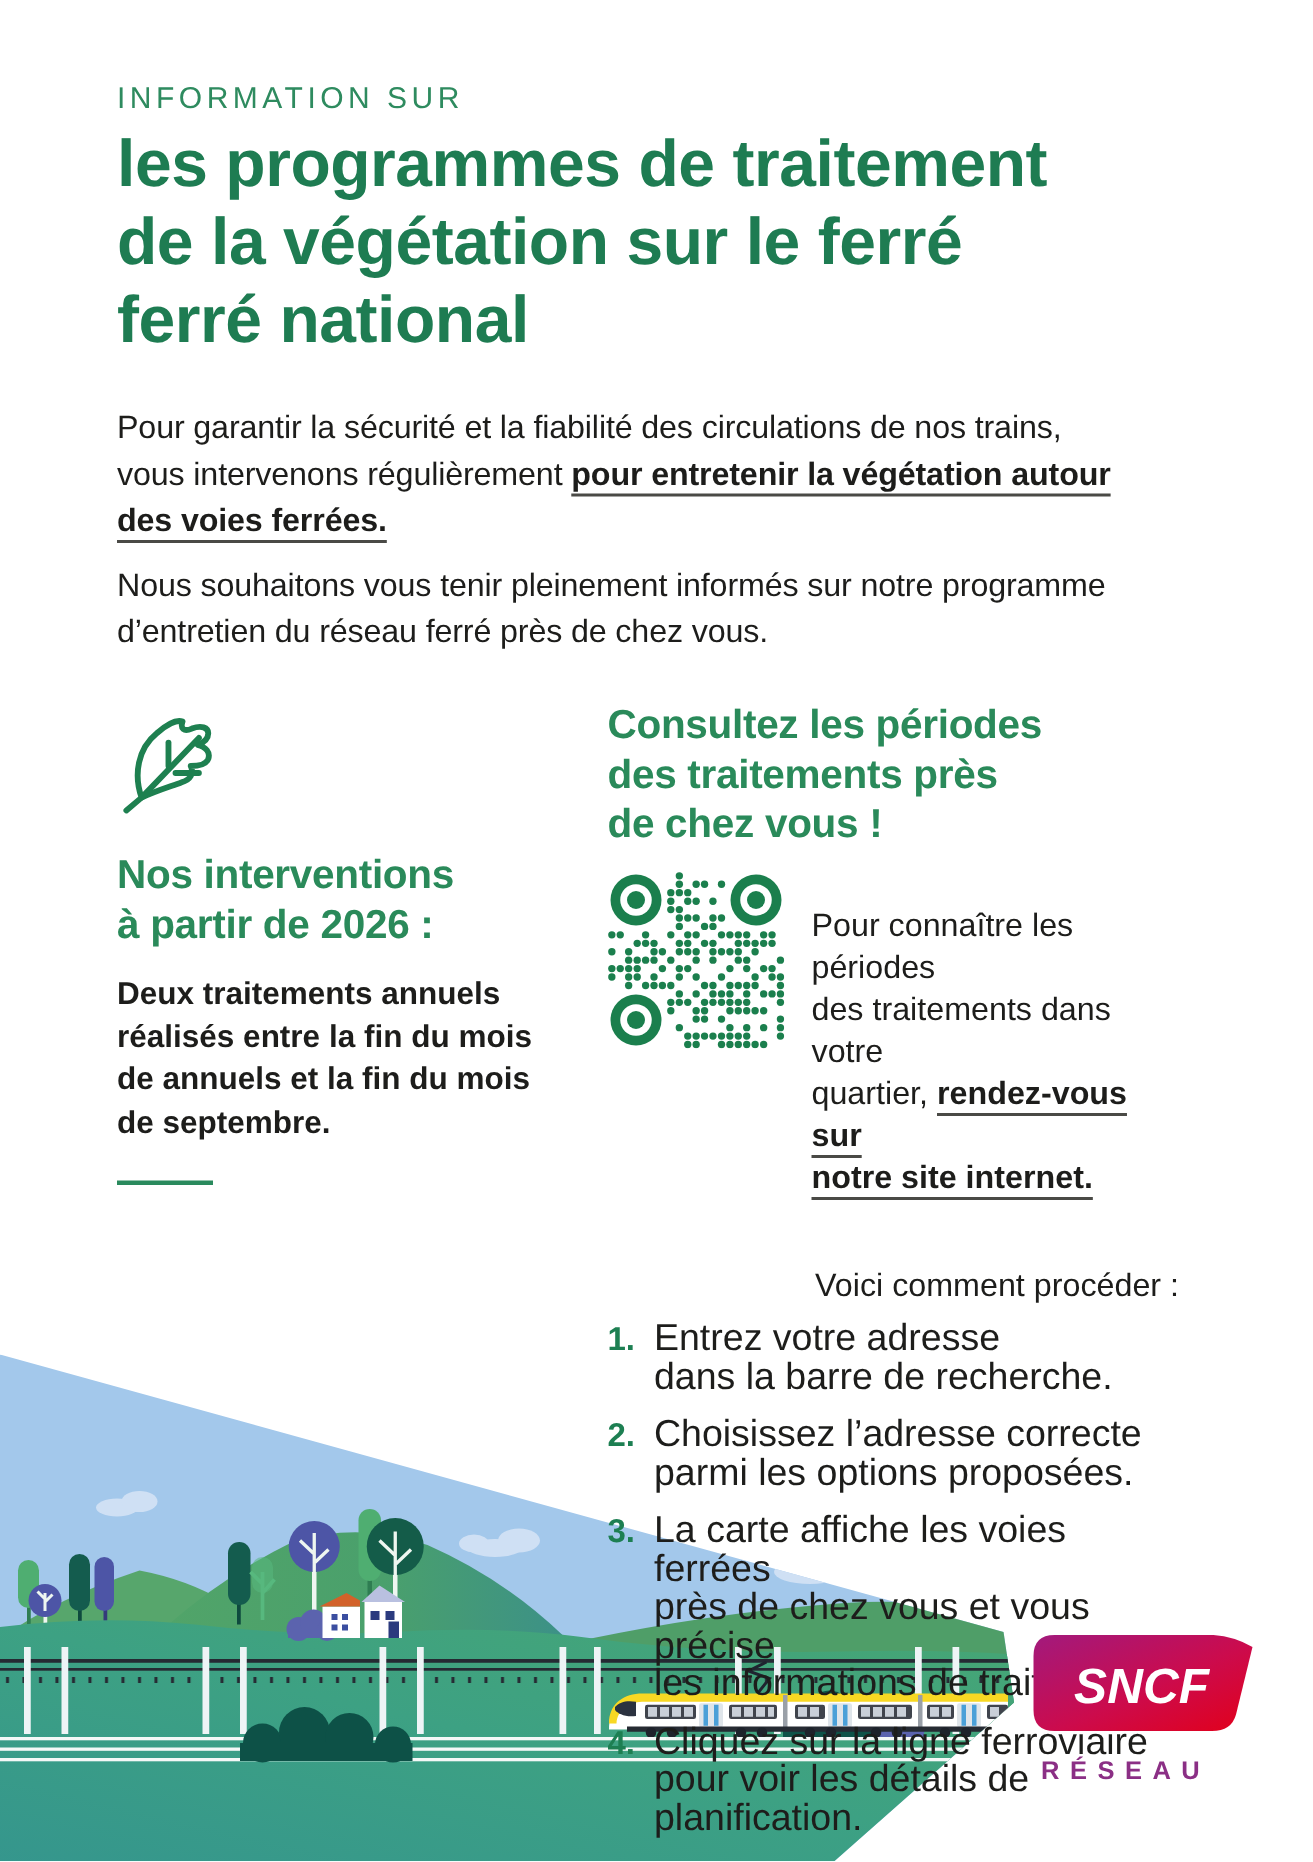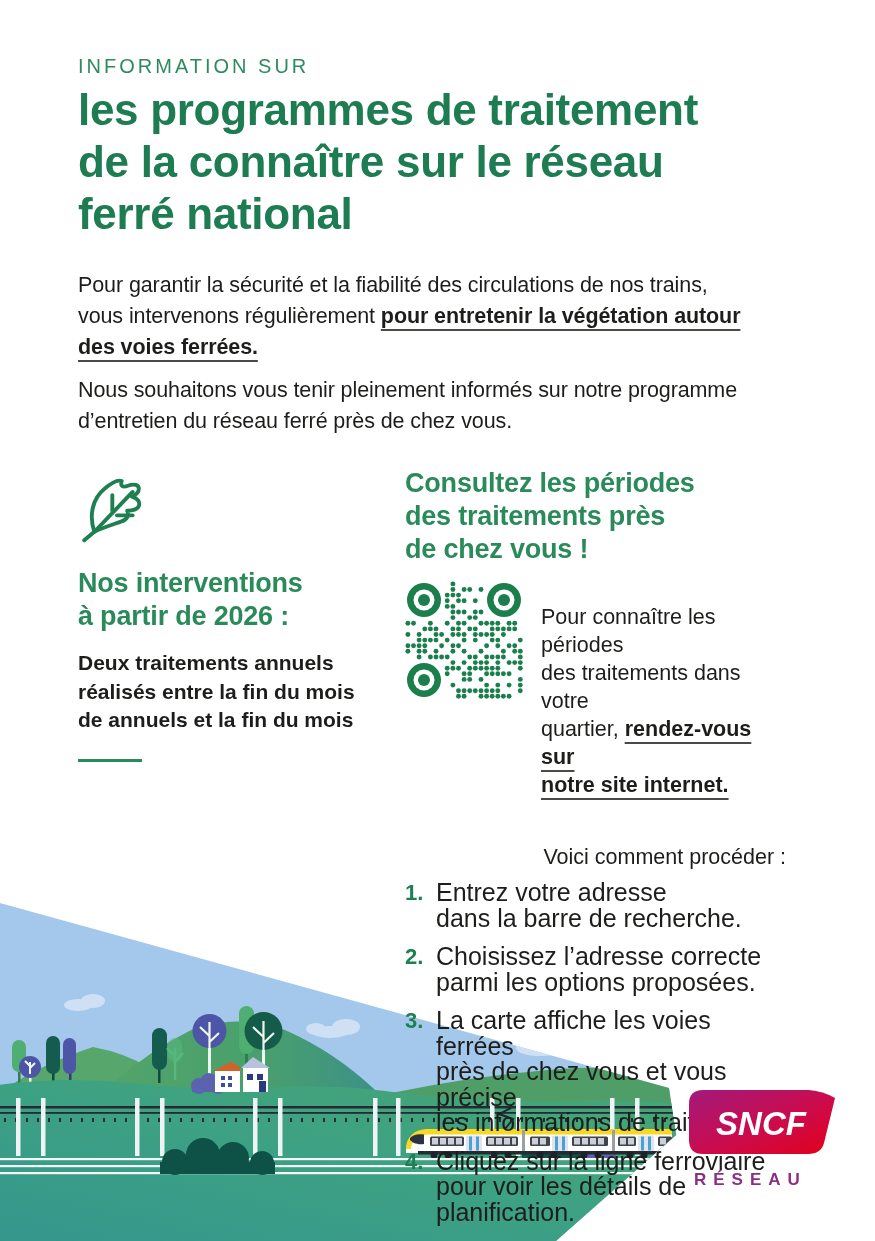--- a/index.html
+++ b/index.html
@@ -55,21 +55,21 @@
 </head>
 <body>
 
 <div class="page">
   <div class="content">
 
     <p class="kicker">INFORMATION SUR</p>
 
     <h1 class="title">
       <span>les programmes de traitement</span>
-      <span>de la connaître sur le réseau</span>
+      <span>de la végétation sur le ferré</span>
       <span>ferré national</span>
     </h1>
 
     <p class="para p1">
       <span class="pline">Pour garantir la sécurité et la fiabilité des circulations de nos trains,</span>
       <span class="pline"><span>vous intervenons régulièrement </span><span class="bold-u">pour entretenir la végétation autour</span></span>
       <span class="pline"><span class="bold-u">des voies ferrées.</span></span>
     </p>
 
     <p class="para p2">
@@ -91,20 +91,21 @@
           </svg>
         </div>
         <h2 class="subhead">
           <span>Nos interventions</span>
           <span>à partir de 2026 :</span>
         </h2>
         <p class="left-body">
           <span>Deux traitements annuels</span>
           <span>réalisés entre la fin du mois</span>
           <span>de annuels et la fin du mois</span>
+          <span>de septembre.</span>
         </p>
         <hr class="left-rule">
       </div>
 
       <div class="col-right">
         <h2 class="subhead">
           <span>Consultez les périodes</span>
           <span>des traitements près</span>
           <span>de chez vous !</span>
         </h2>

